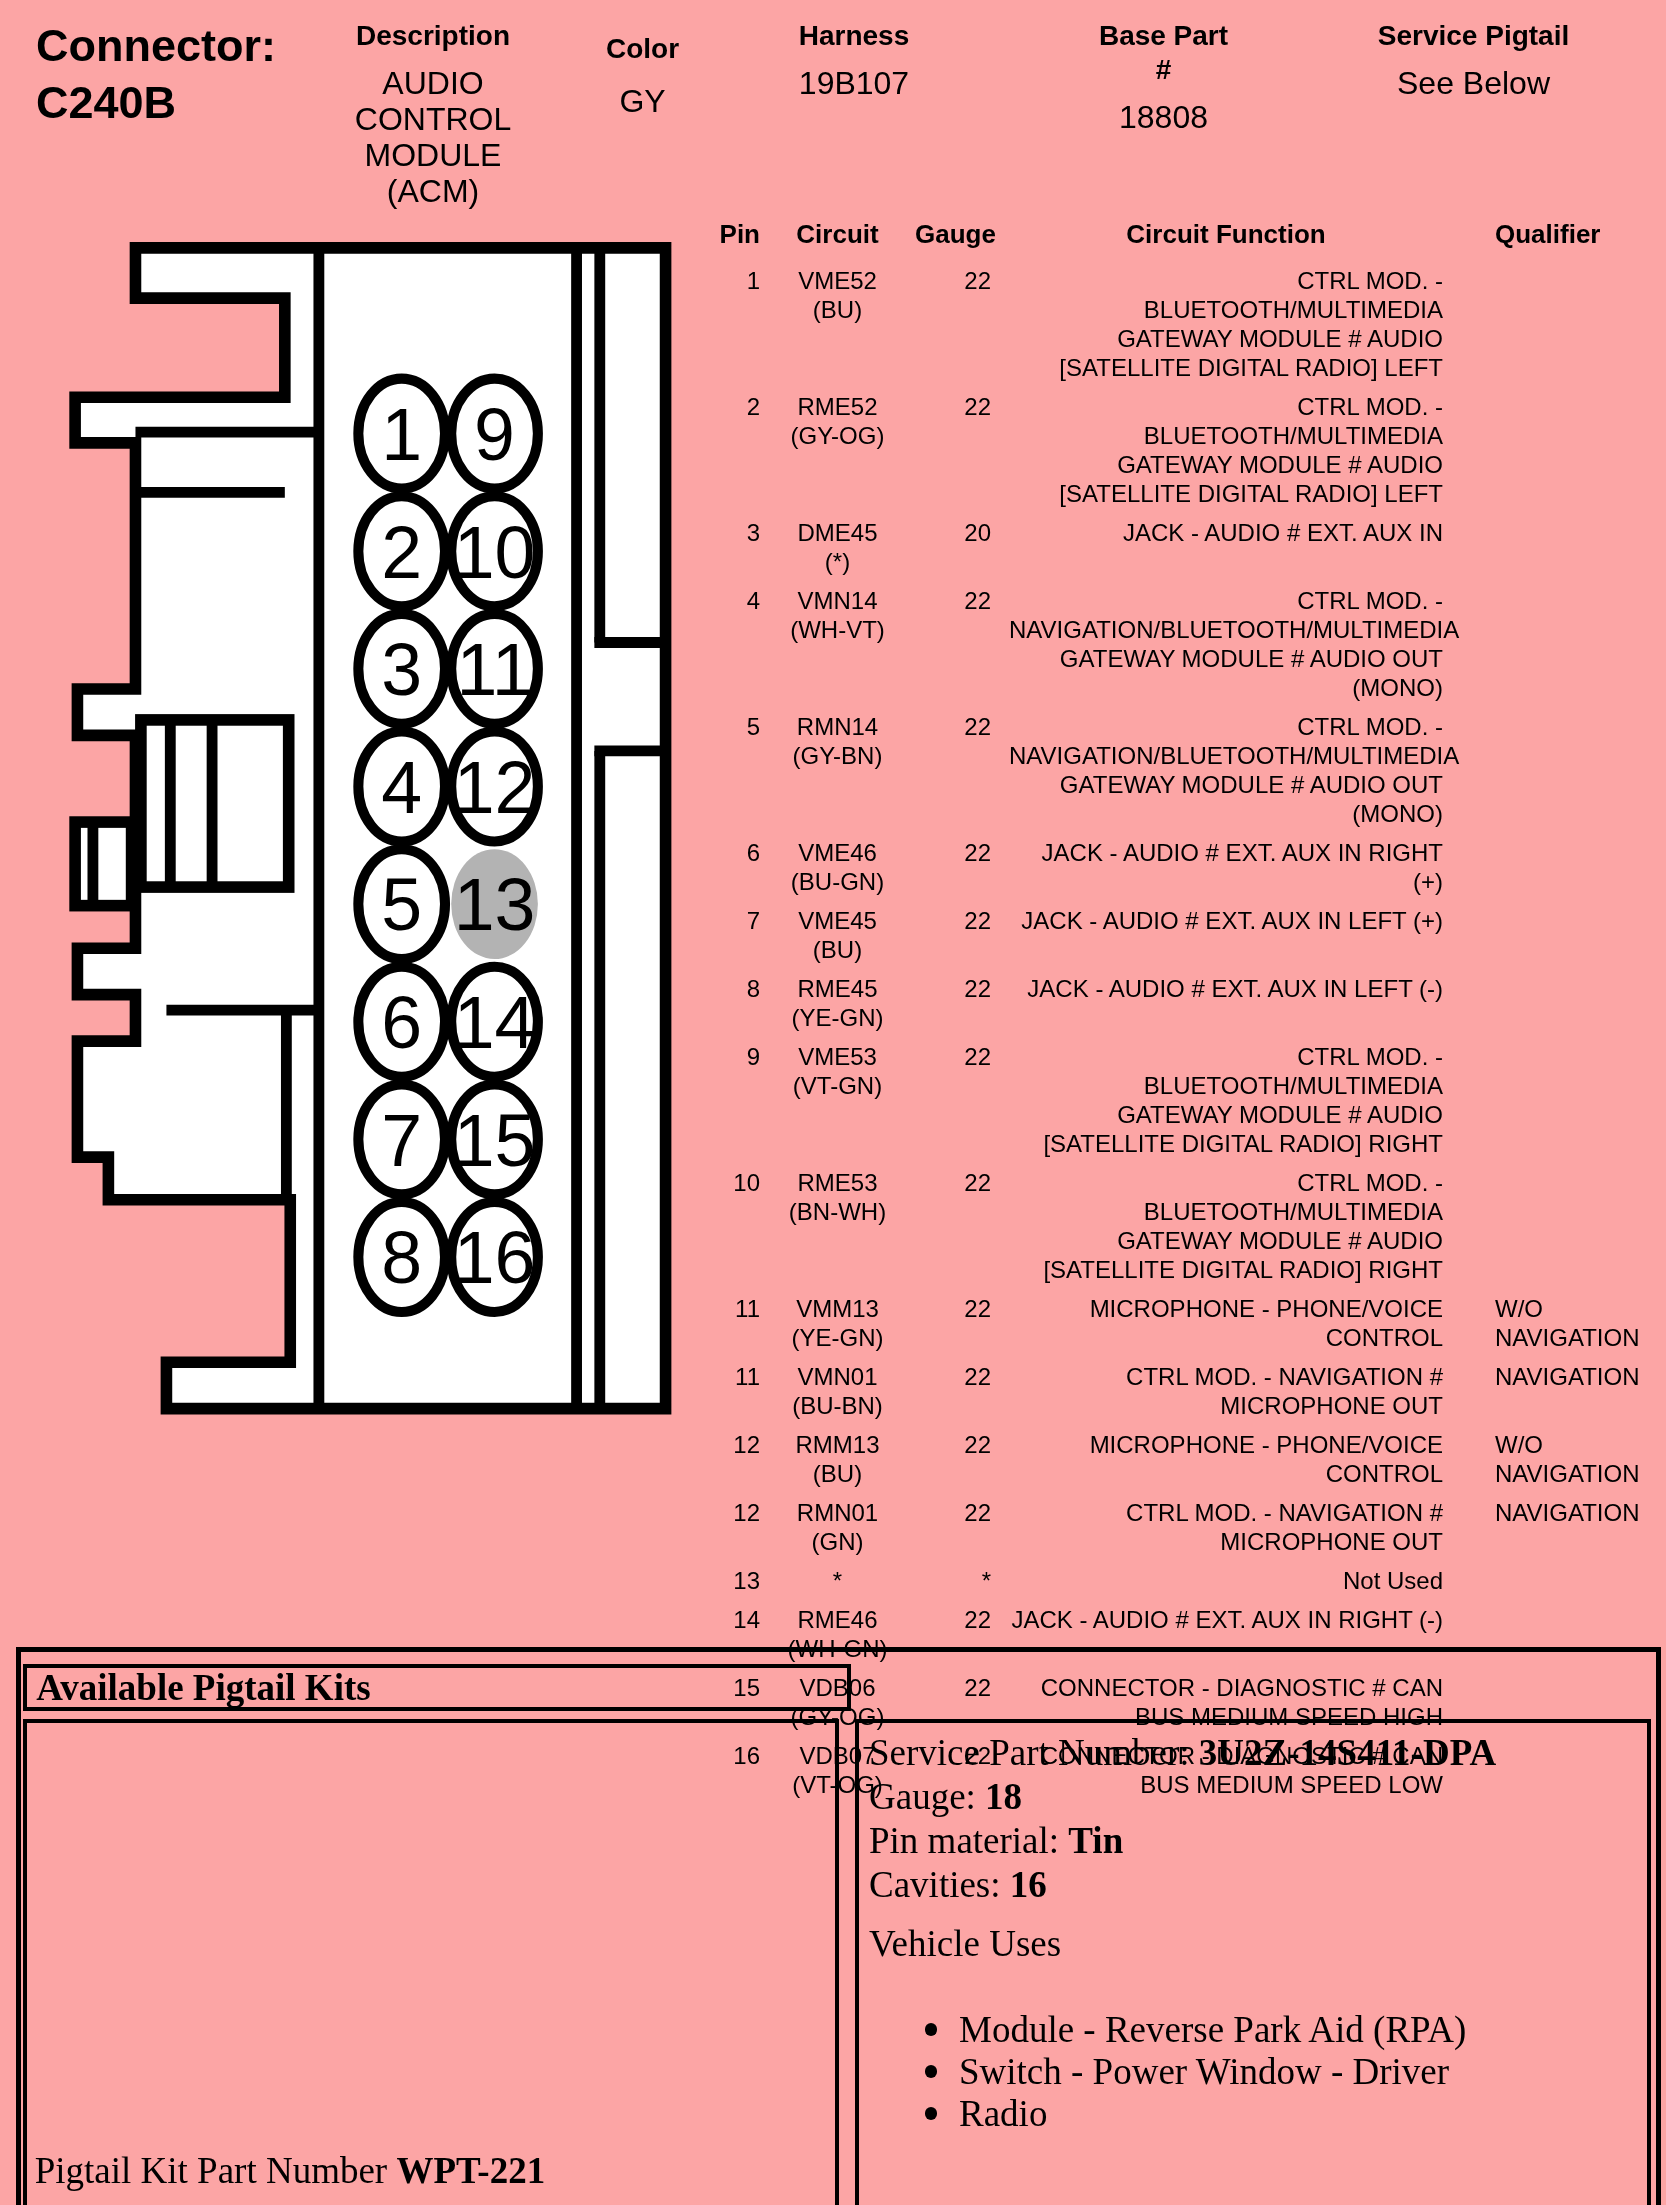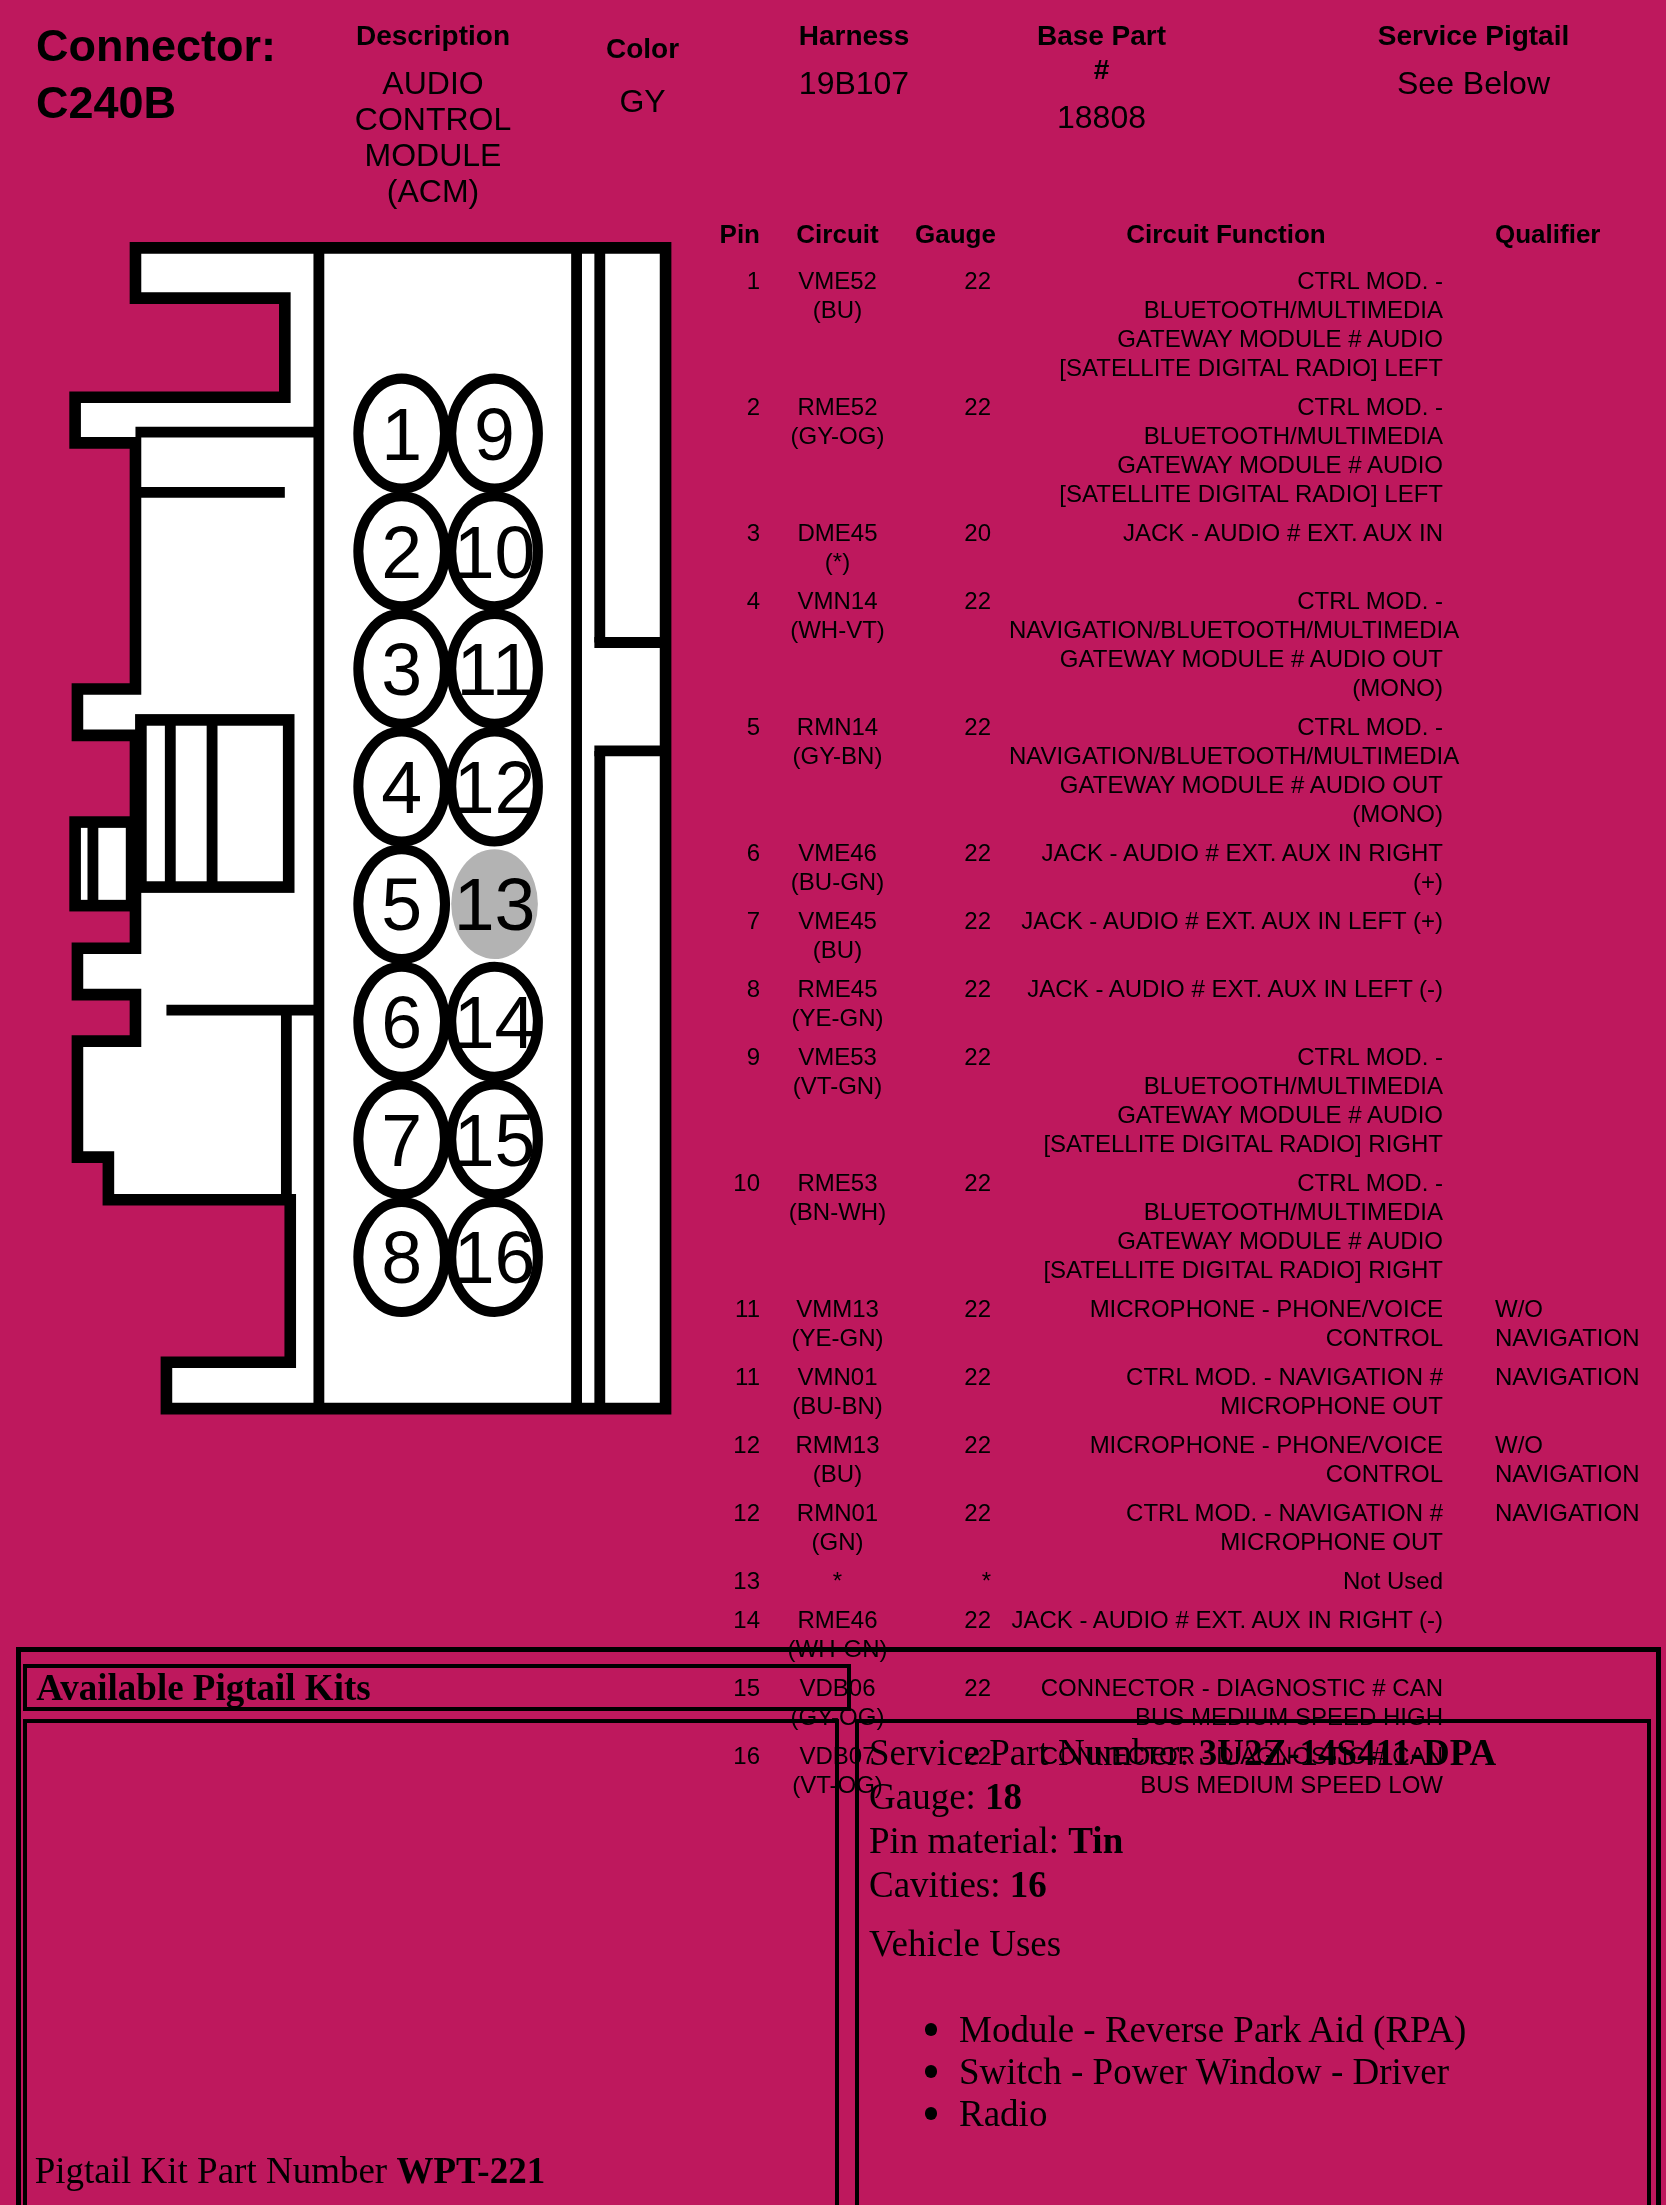--- a/index.html
+++ b/index.html
@@ -1,16 +1,16 @@
 <!DOCTYPE html>
 <html style="font-size:12.4px"><head>
 <meta charset="utf-8">
 <style>
   html,body{margin:0;padding:0;background:#fff;}
-  .page{position:relative;width:1666px;height:2205px;background:#be185d;overflow:hidden;
+  .page{position:relative;width:1666px;height:2205px;background:#fca5a5;overflow:hidden;
         font-family:"Liberation Sans",sans-serif;color:#000;}
 
   
   .conn-title{position:absolute;left:36px;top:17px;font-size:45px;font-weight:bold;line-height:57px;}
   .hcol{position:absolute;top:18.6px;text-align:center;}
   .hlab{font-size:28px;font-weight:bold;line-height:34px;}
   .hval{font-size:32px;line-height:36px;margin-top:12.4px;white-space:pre-line;}
   .hcol.low .hlab{margin-top:13px;text-align:center;}
   .hcol.low .hval{margin-top:17px;}
 
@@ -65,21 +65,21 @@
 MODULE (ACM)</div>
   </div>
   <div class="hcol low" style="left:592px;width:101px;">
     <div class="hlab">Color</div>
     <div class="hval">GY</div>
   </div>
   <div class="hcol" style="left:794px;width:120px;">
     <div class="hlab">Harness</div>
     <div class="hval">19B107</div>
   </div>
-  <div class="hcol" style="left:1030px;width:143px;">
+  <div class="hcol" style="left:1092px;width:143px;">
     <div class="hlab">Base Part #</div>
     <div class="hval">18808</div>
   </div>
   <div class="hcol" style="left:1371px;width:205px;">
     <div class="hlab">Service Pigtail</div>
     <div class="hval">See Below</div>
   </div>
 
   <svg class="diagram" width="681" height="1208" viewBox="0 0 880 1560">
 

